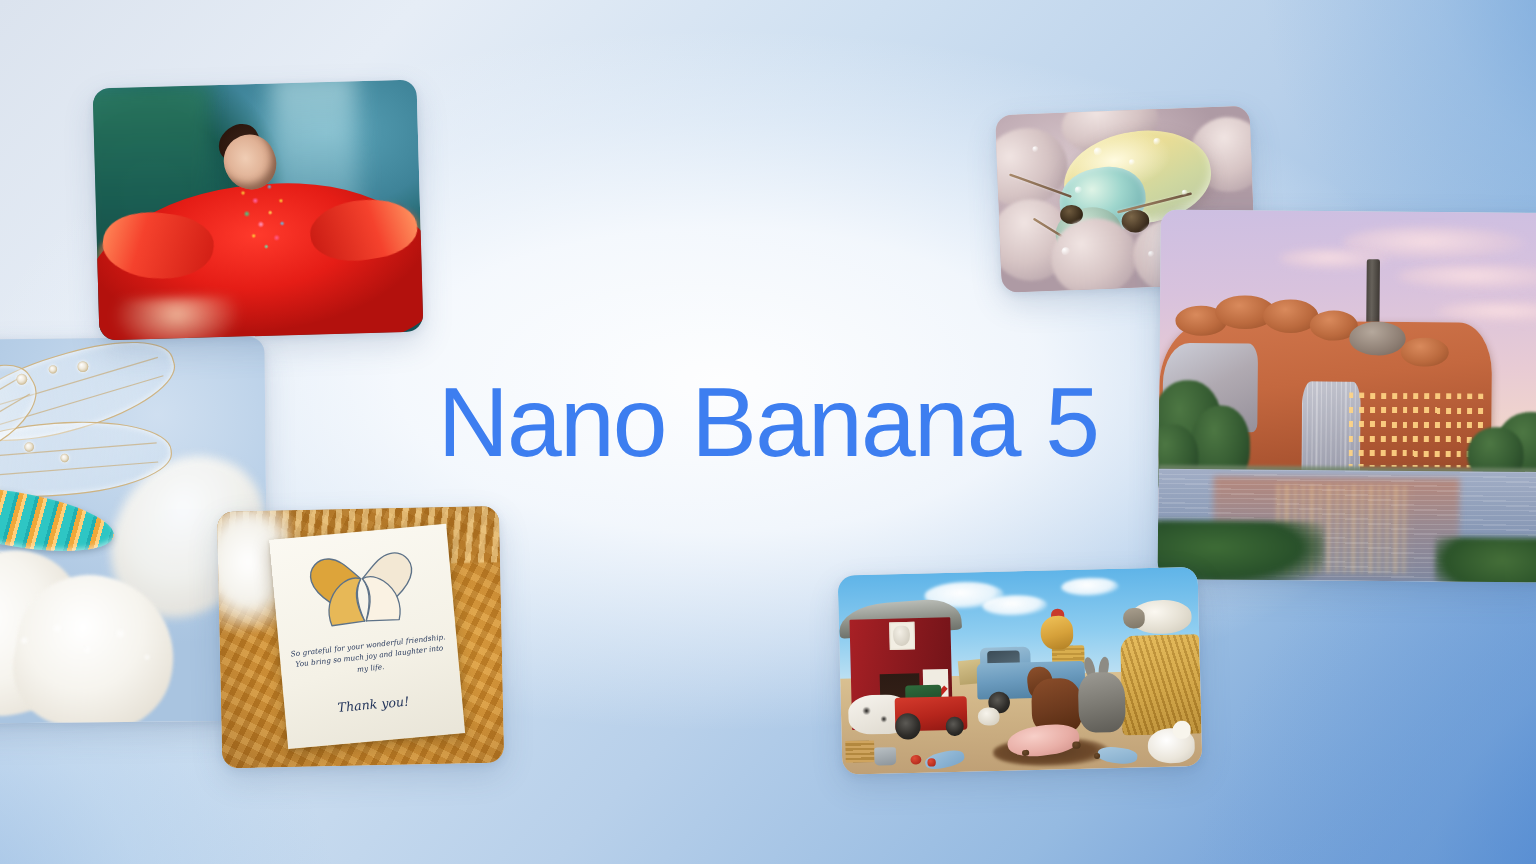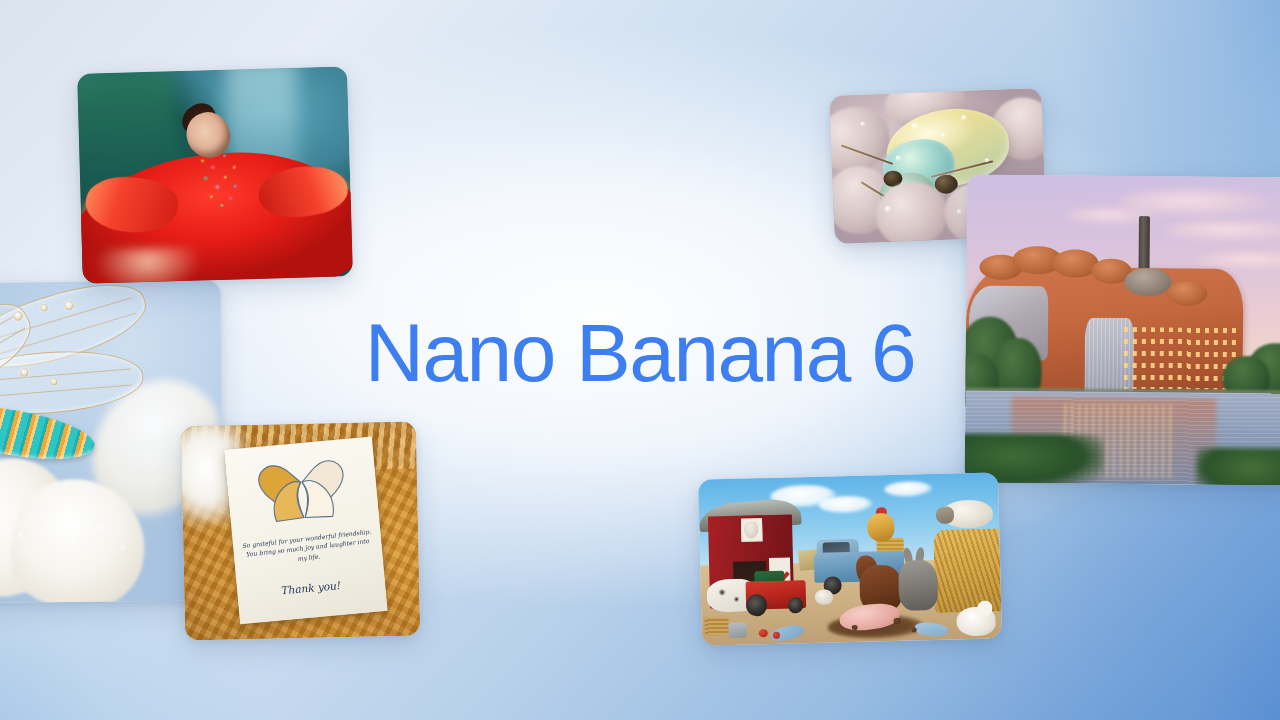--- a/index.html
+++ b/index.html
@@ -804,15 +804,15 @@
       <div class="layer farm-crate"></div>
       <div class="layer farm-bucket"></div>
       <div class="layer farm-apple" style="left:19%;bottom:4%;width:3%;height:5%;"></div>
       <div class="layer farm-apple" style="left:23.5%;bottom:3%;width:2.6%;height:4.5%;"></div>
       <div class="layer farm-dirt" style="left:50%;bottom:7%;width:2%;height:3.5%;"></div>
       <div class="layer farm-dirt" style="left:64%;bottom:10%;width:2.2%;height:4%;"></div>
       <div class="layer farm-dirt" style="left:70%;bottom:5%;width:1.8%;height:3%;"></div>
     </div>
   </div>
 
-  <h1 class="title" style="color: rgb(61, 126, 240);">Nano Banana 6</h1>
+  <h1 class="title" style="color: rgb(61, 126, 240);">Nano Banana 5</h1>
 
 </div>
 
 </body></html>

